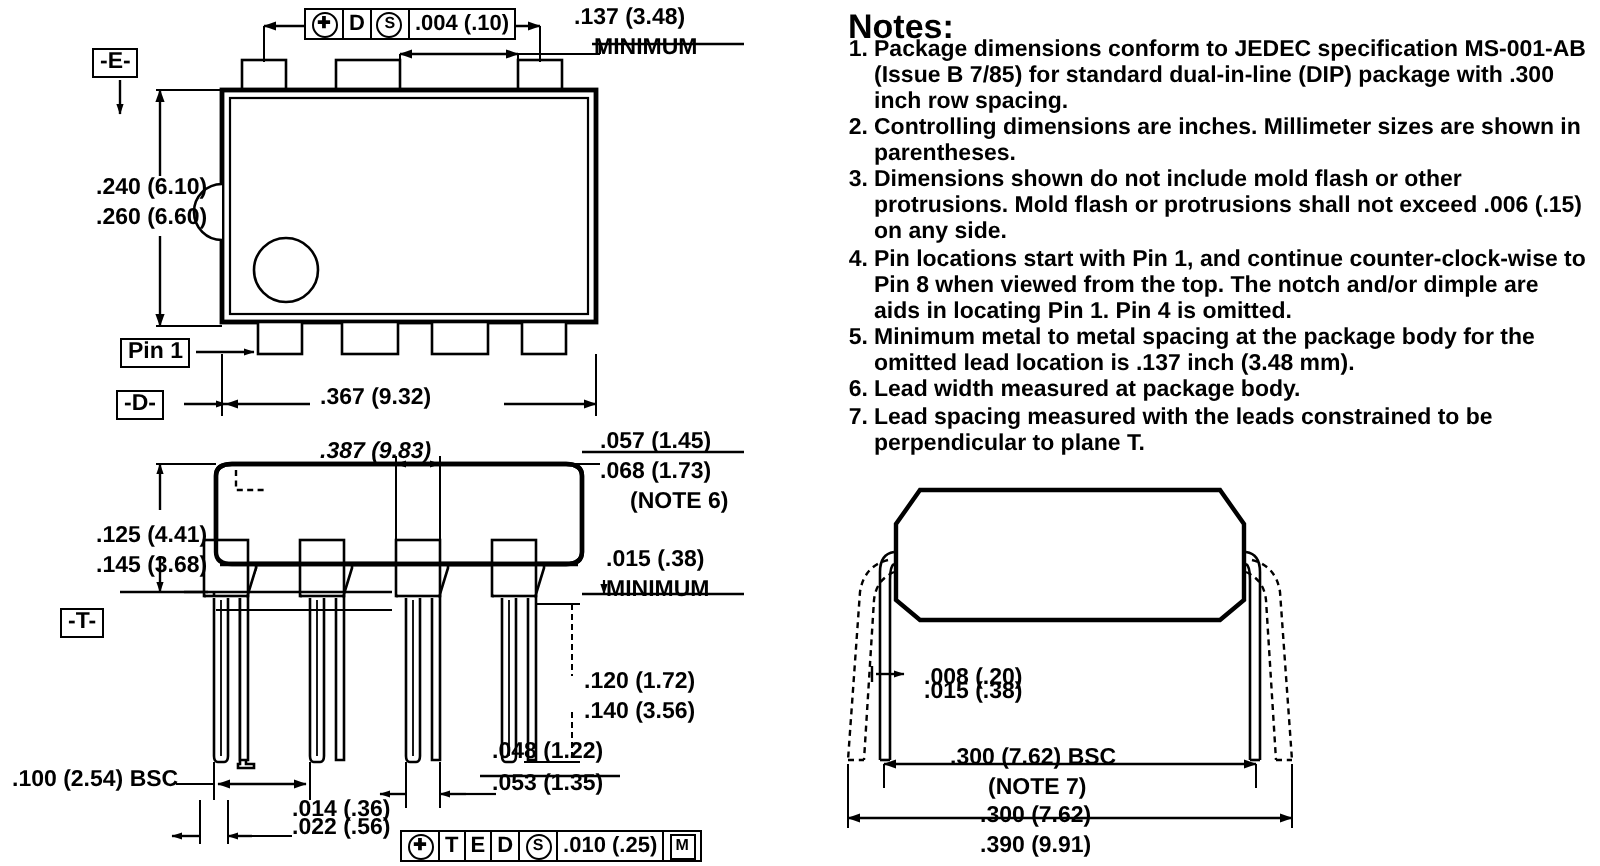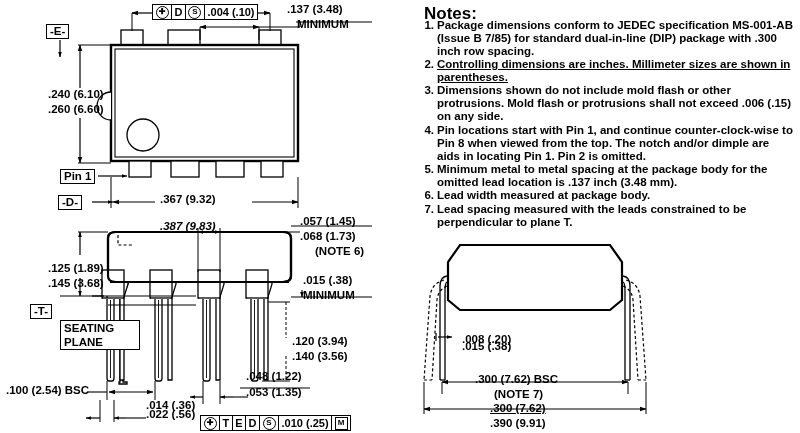--- a/index.html
+++ b/index.html
@@ -251,34 +251,30 @@
 
   <div class="boxlbl" style="left:58px;top:195px;">-D-</div>
 
   <div class="txt dim" style="left:160px;top:194px;">.367 (9.32)</div>
   <div class="txt dim" style="left:160px;top:221px;font-style:italic;">.387 (9.83)</div>
 
   <div class="txt dim" style="left:300px;top:216px;">.057 (1.45)</div>
   <div class="txt dim" style="left:300px;top:231px;text-align:right;">.068 (1.73)</div>
   <div class="txt dim" style="left:303px;top:246px;margin-left:12px;">(NOTE 6)</div>
 
-  <div class="txt dim" style="left:48px;top:263px;">.125 (1.89)</div>
+  <div class="txt dim" style="left:48px;top:263px;">.125 (4.41)</div>
   <div class="txt dim" style="left:48px;top:278px;">.145 (3.68)</div>
 
   <div class="txt dim" style="left:303px;top:275px;">.015 (.38)</div>
   <div class="txt dim" style="left:303px;top:290px;">MINIMUM</div>
 
   <div class="boxlbl" style="left:30px;top:304px;">-T-</div>
 
-  <div class="boxlbl" style="left:60px;top:320px;width:72px;text-align:left;line-height:14px;">
-    <span>SEATING</span><br>
-    <span>PLANE</span>
-  </div>
-
-  <div class="txt dim" style="left:292px;top:336px;">.120 (3.94)</div>
+
+  <div class="txt dim" style="left:292px;top:336px;">.120 (1.72)</div>
   <div class="txt dim" style="left:292px;top:351px;text-align:center;">.140 (3.56)</div>
 
   <div class="txt dim" style="left:6px;top:385px;">.100 (2.54) BSC</div>
 
   <div class="txt dim" style="left:146px;top:400px;">.014 (.36)</div>
   <div class="txt dim" style="left:146px;top:409px;text-align:center;">.022 (.56)</div>
 
   <div class="txt dim" style="left:246px;top:371px;">.048 (1.22)</div>
   <div class="txt dim" style="left:246px;top:387px;">.053 (1.35)</div>
 
@@ -297,34 +293,34 @@
         <span class="circsym" style="border-radius:0;">M</span>
       </span>
   </div>
 
   <div class="txt dim" style="left:462px;top:334px;">.008 (.20)</div>
   <div class="txt dim" style="left:462px;top:341px;">.015 (.38)</div>
 
   <div class="txt dim" style="left:475px;top:374px;">.300 (7.62) BSC</div>
   <div class="txt dim" style="left:494px;top:389px;">(NOTE 7)</div>
 
-  <div class="txt dim" style="left:490px;top:403px;text-decoration:underline;">.300 (7.62)</div>
+  <div class="txt dim" style="left:490px;top:403px;">.300 (7.62)</div>
   <div class="txt dim" style="left:490px;top:418px;">.390 (9.91)</div>
 
   <div class="txt notes-title" style="left:424px;top:5px;">Notes:</div>
 
   <div id="notes-list">
       <div class="note-num" style="left: 422px; top: 18.5px;">1.</div>
       <div class="note-body" style="left: 437px; top: 18.5px; width: 357px;">Package dimensions conform to JEDEC specification MS-001-AB (Issue B 7/85) for standard dual-in-line (DIP) package with .300 inch row spacing.</div>
       <div class="note-num" style="left: 422px; top: 57.95px;">2.</div>
-      <div class="note-body" style="left: 437px; top: 57.95px; width: 357px; text-decoration: underline;">Controlling dimensions are inches. Millimeter sizes are shown in parentheses.</div>
+      <div class="note-body" style="left: 437px; top: 57.95px; width: 357px;">Controlling dimensions are inches. Millimeter sizes are shown in parentheses.</div>
       <div class="note-num" style="left: 422px; top: 84.25px;">3.</div>
       <div class="note-body" style="left: 437px; top: 84.25px; width: 357px;">Dimensions shown do not include mold flash or other protrusions. Mold flash or protrusions shall not exceed .006 (.15) on any side.</div>
       <div class="note-num" style="left: 422px; top: 123.7px;">4.</div>
-      <div class="note-body" style="left: 437px; top: 123.7px; width: 357px;">Pin locations start with Pin 1, and continue counter-clock-wise to Pin 8 when viewed from the top. The notch and/or dimple are aids in locating Pin 1. Pin 2 is omitted.</div>
+      <div class="note-body" style="left: 437px; top: 123.7px; width: 357px;">Pin locations start with Pin 1, and continue counter-clock-wise to Pin 8 when viewed from the top. The notch and/or dimple are aids in locating Pin 1. Pin 4 is omitted.</div>
       <div class="note-num" style="left: 422px; top: 163.15px;">5.</div>
       <div class="note-body" style="left: 437px; top: 163.15px; width: 357px;">Minimum metal to metal spacing at the package body for the omitted lead location is .137 inch (3.48 mm).</div>
       <div class="note-num" style="left: 422px; top: 189.45px;">6.</div>
       <div class="note-body" style="left: 437px; top: 189.45px; width: 357px;">Lead width measured at package body.</div>
       <div class="note-num" style="left: 422px; top: 202.6px;">7.</div>
       <div class="note-body" style="left: 437px; top: 202.6px; width: 357px;">Lead spacing measured with the leads constrained to be perpendicular to plane T.</div>
     </div>
 
 </div>
 

